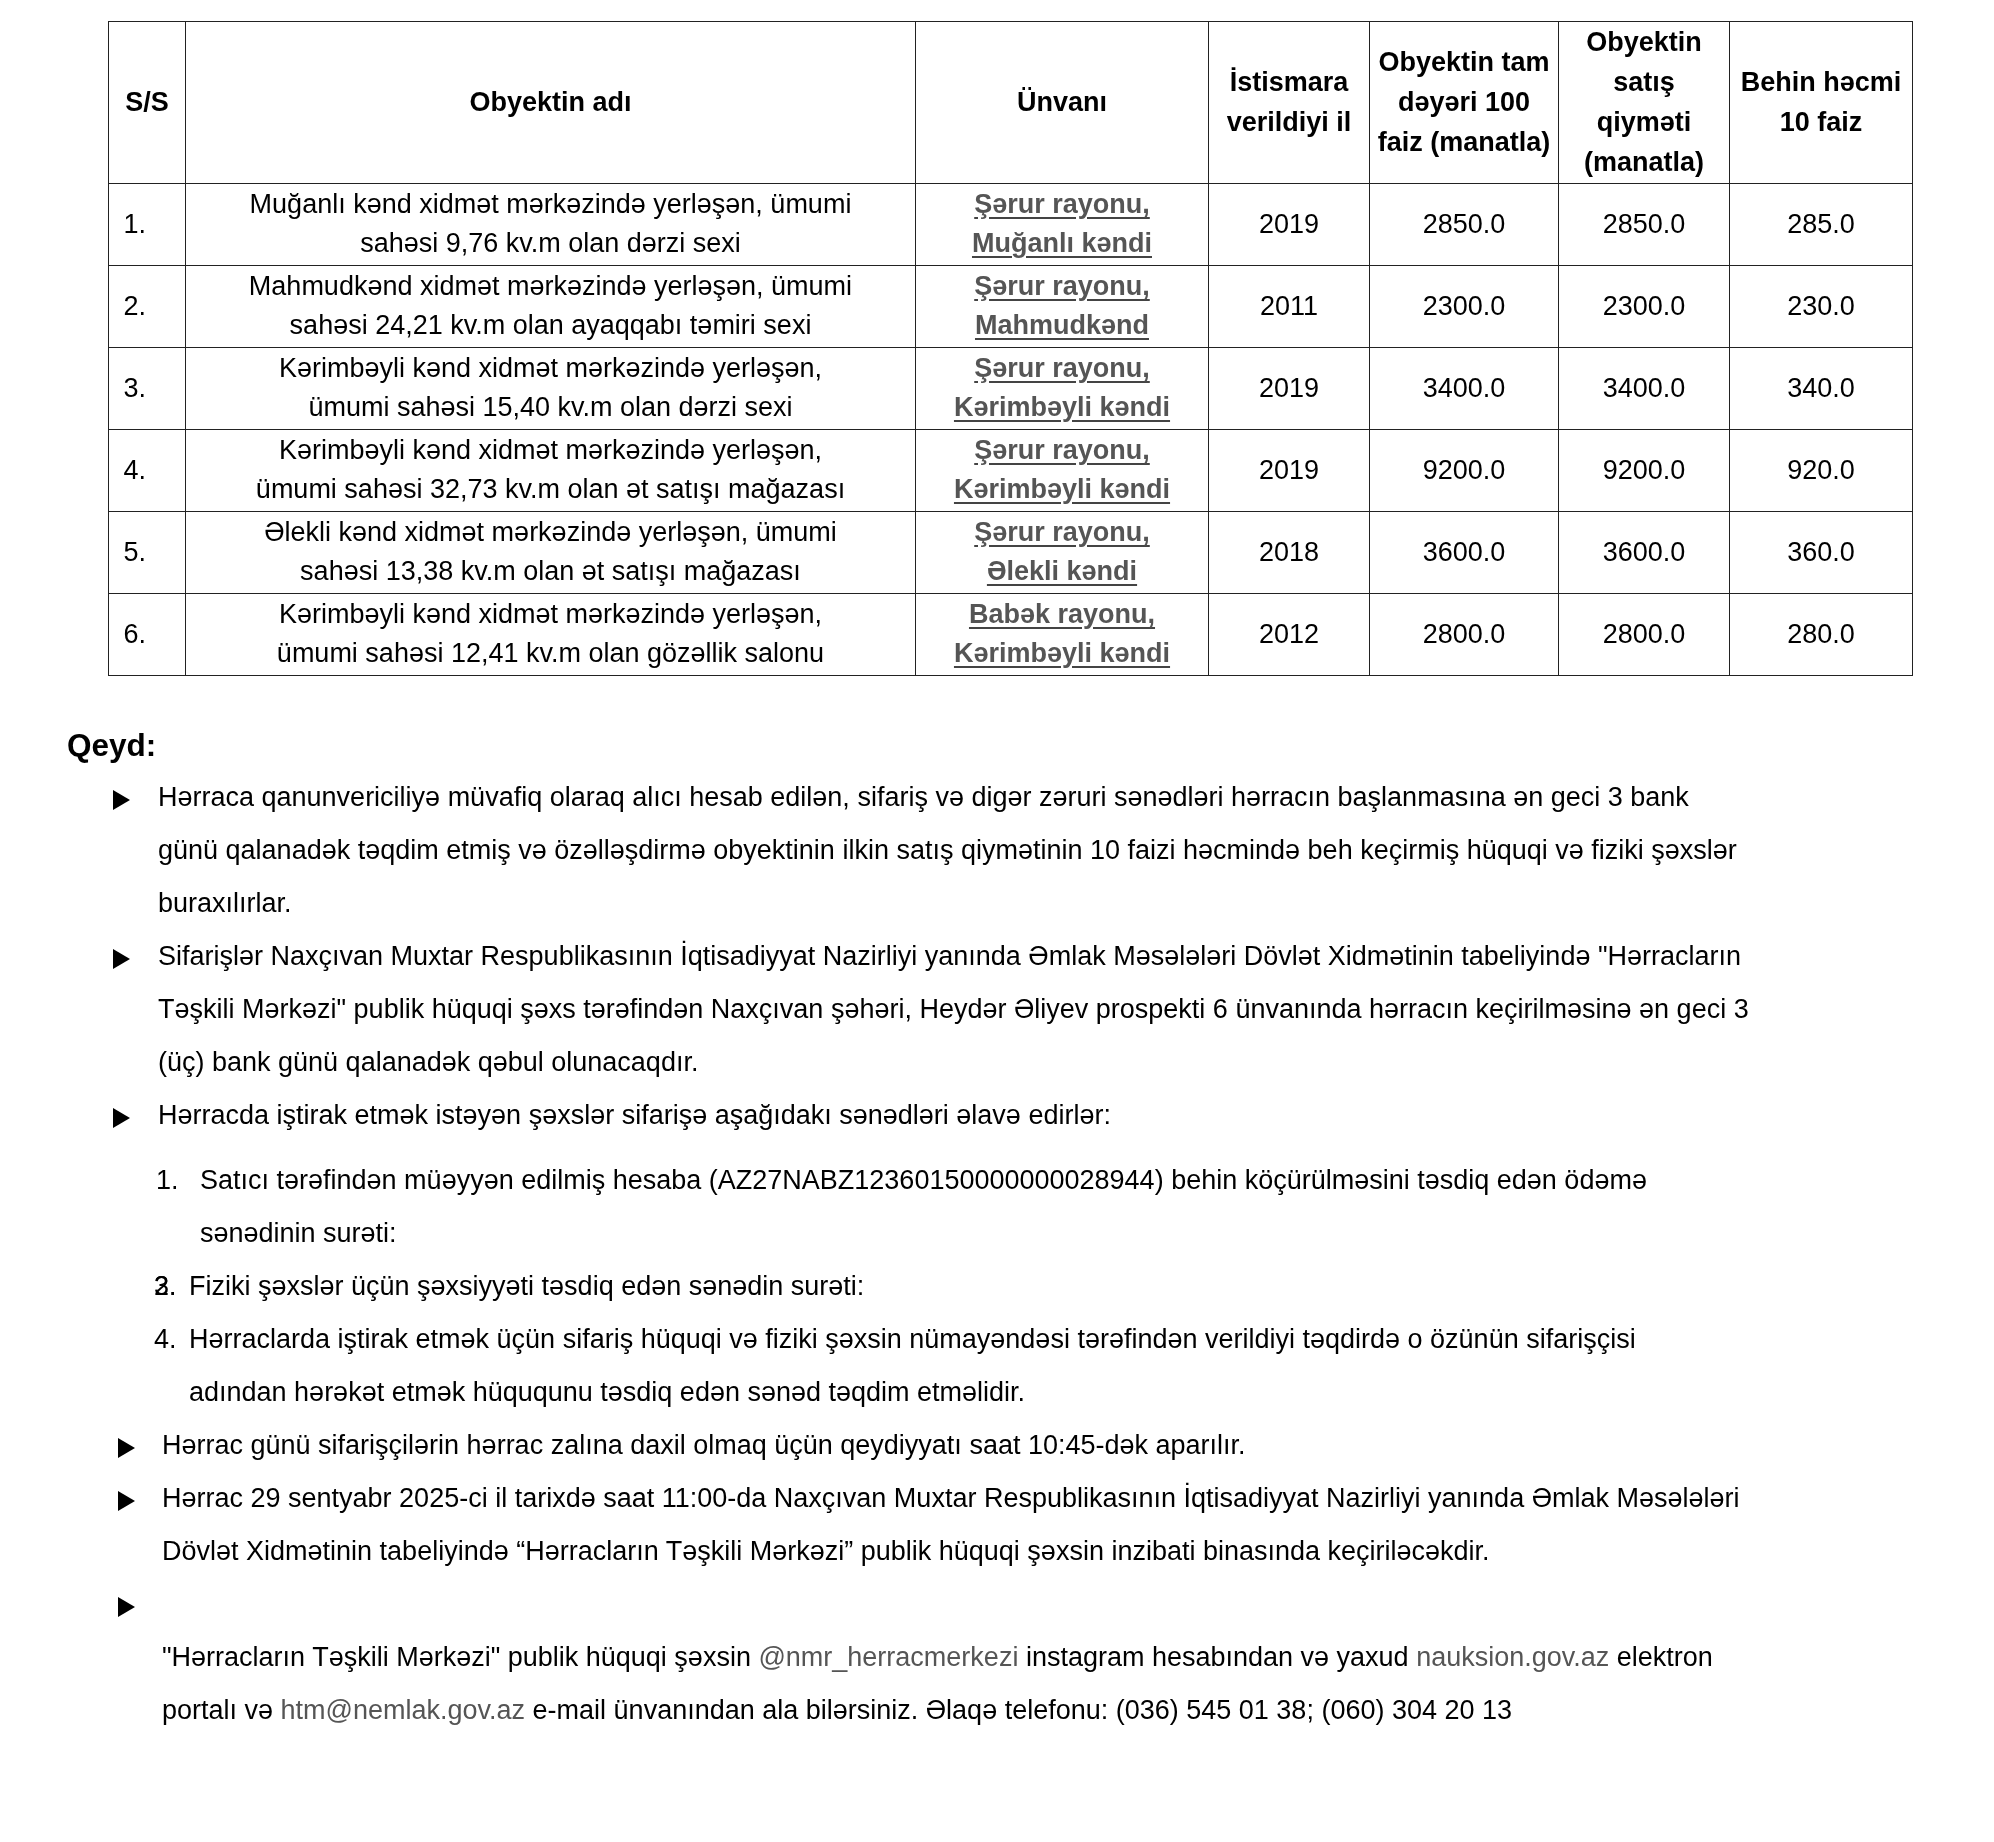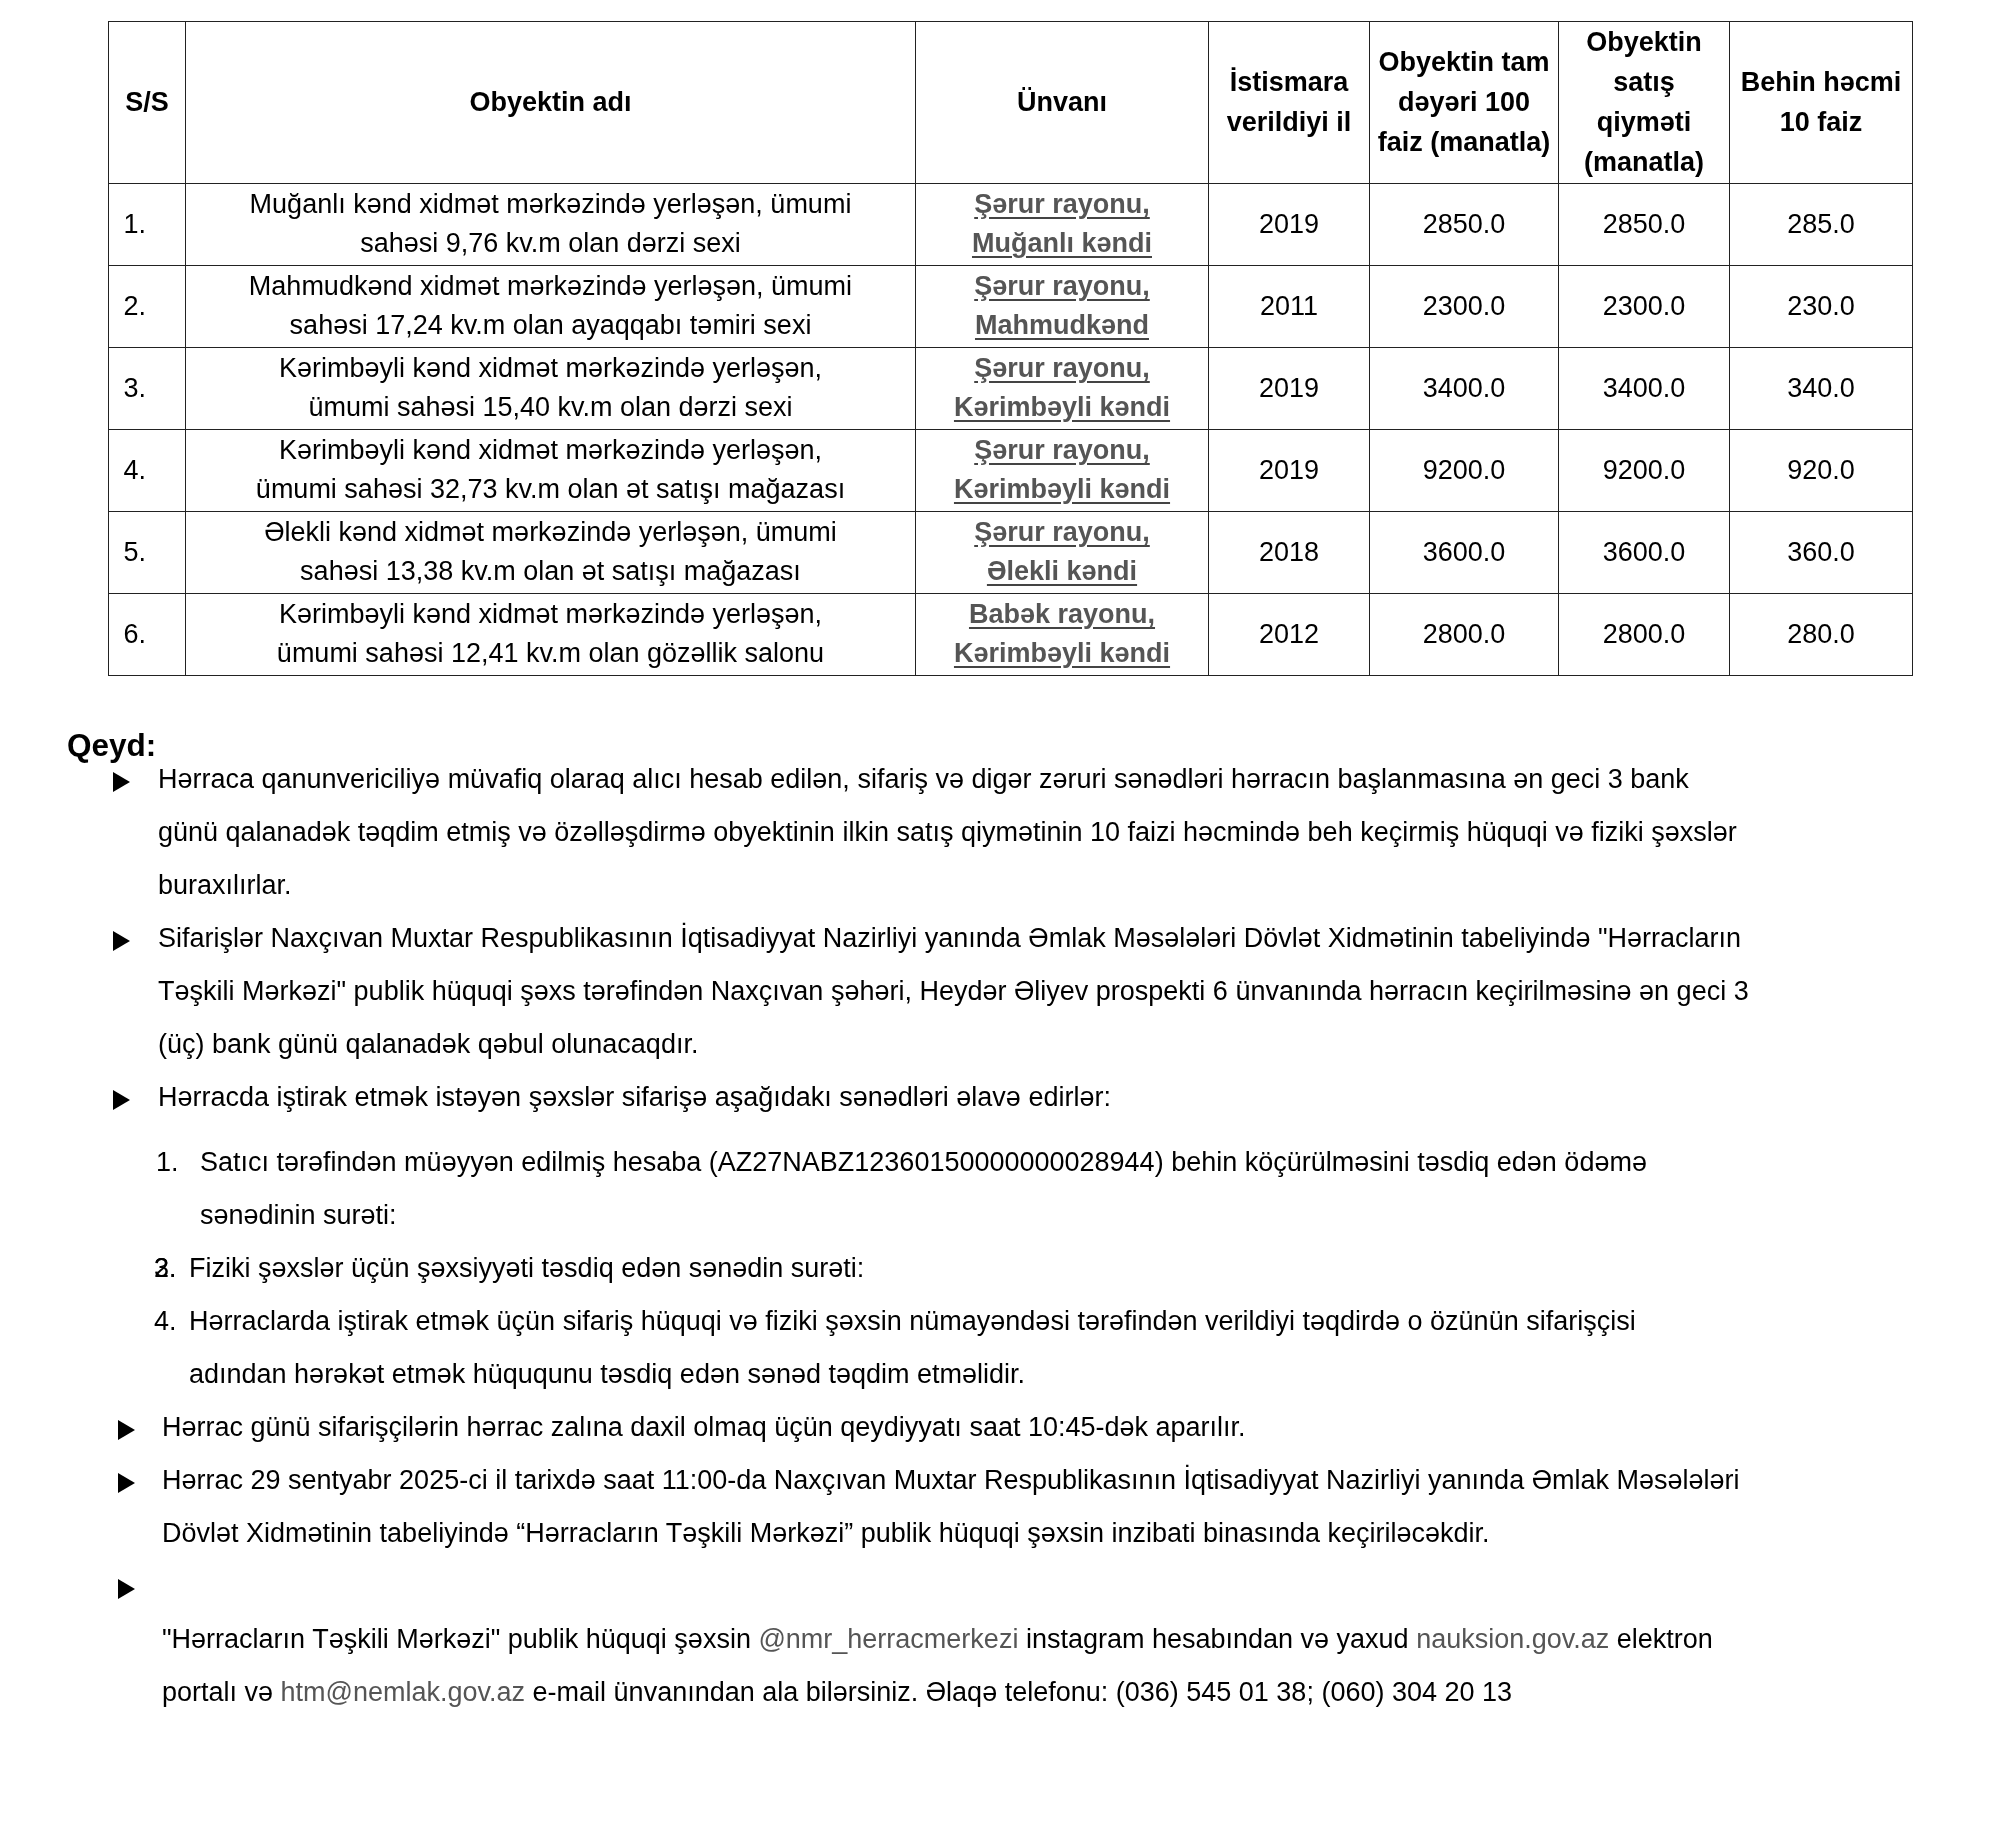--- a/index.html
+++ b/index.html
@@ -16,21 +16,21 @@
     padding: 0 3.6px; box-sizing: border-box;
   }
   .tbl th { font-weight: bold; font-size: 27px; line-height: 40px; height: 162px; }
   .tbl td { font-size: 27px; line-height: 39px; height: 82px; }
   .tbl td.num { text-align: left; padding-left: 14.5px; }
   .addr { color: #555; text-decoration: underline; text-decoration-color: #444; text-underline-offset: 3.6px; font-weight: bold; }
   .qeyd {
     position: absolute; left: 67px; top: 727px;
     font-weight: bold; font-size: 31.5px;
   }
-  .notes { position: absolute; left: 0; top: 753px; width: 1995px; font-size: 27px; }
+  .notes { position: absolute; left: 0; top: 771px; width: 1995px; font-size: 27px; }
   .bullet {
     position: relative; padding-left: 158px; padding-right: 36px; line-height: 53px; margin: 0;
   }
   .bullet .mark {
     position: absolute; left: 113px; top: 0; font-size: 24px; width: 24px;
   }
   .olist { position: relative; line-height: 53px; margin: 0; }
   .oitem { position: relative; padding-left: 200px; padding-right: 48px; }
   .oitem .n { position: absolute; left: 156px; }
   .oitem.first { padding-left: 200px; }
@@ -73,21 +73,21 @@
       <td class="num">1.</td>
       <td><span>Muğanlı kənd xidmət mərkəzində yerləşən, ümumi</span><br><span>sahəsi 9,76 kv.m olan dərzi sexi</span></td>
       <td><span class="addr">Şərur rayonu,</span><br><span class="addr">Muğanlı kəndi</span></td>
       <td>2019</td>
       <td>2850.0</td>
       <td>2850.0</td>
       <td>285.0</td>
     </tr>
     <tr>
       <td class="num">2.</td>
-      <td><span>Mahmudkənd xidmət mərkəzində yerləşən, ümumi</span><br><span>sahəsi 17,24 kv.m olan ayaqqabı təmiri sexi</span></td>
+      <td><span>Mahmudkənd xidmət mərkəzində yerləşən, ümumi</span><br><span>sahəsi 24,21 kv.m olan ayaqqabı təmiri sexi</span></td>
       <td><span class="addr">Şərur rayonu,</span><br><span class="addr">Mahmudkənd</span></td>
       <td>2011</td>
       <td>2300.0</td>
       <td>2300.0</td>
       <td>230.0</td>
     </tr>
     <tr>
       <td class="num">3.</td>
       <td><span>Kərimbəyli kənd xidmət mərkəzində yerləşən,</span><br><span>ümumi sahəsi 15,40 kv.m olan dərzi sexi</span></td>
       <td><span class="addr">Şərur rayonu,</span><br><span class="addr">Kərimbəyli kəndi</span></td>

